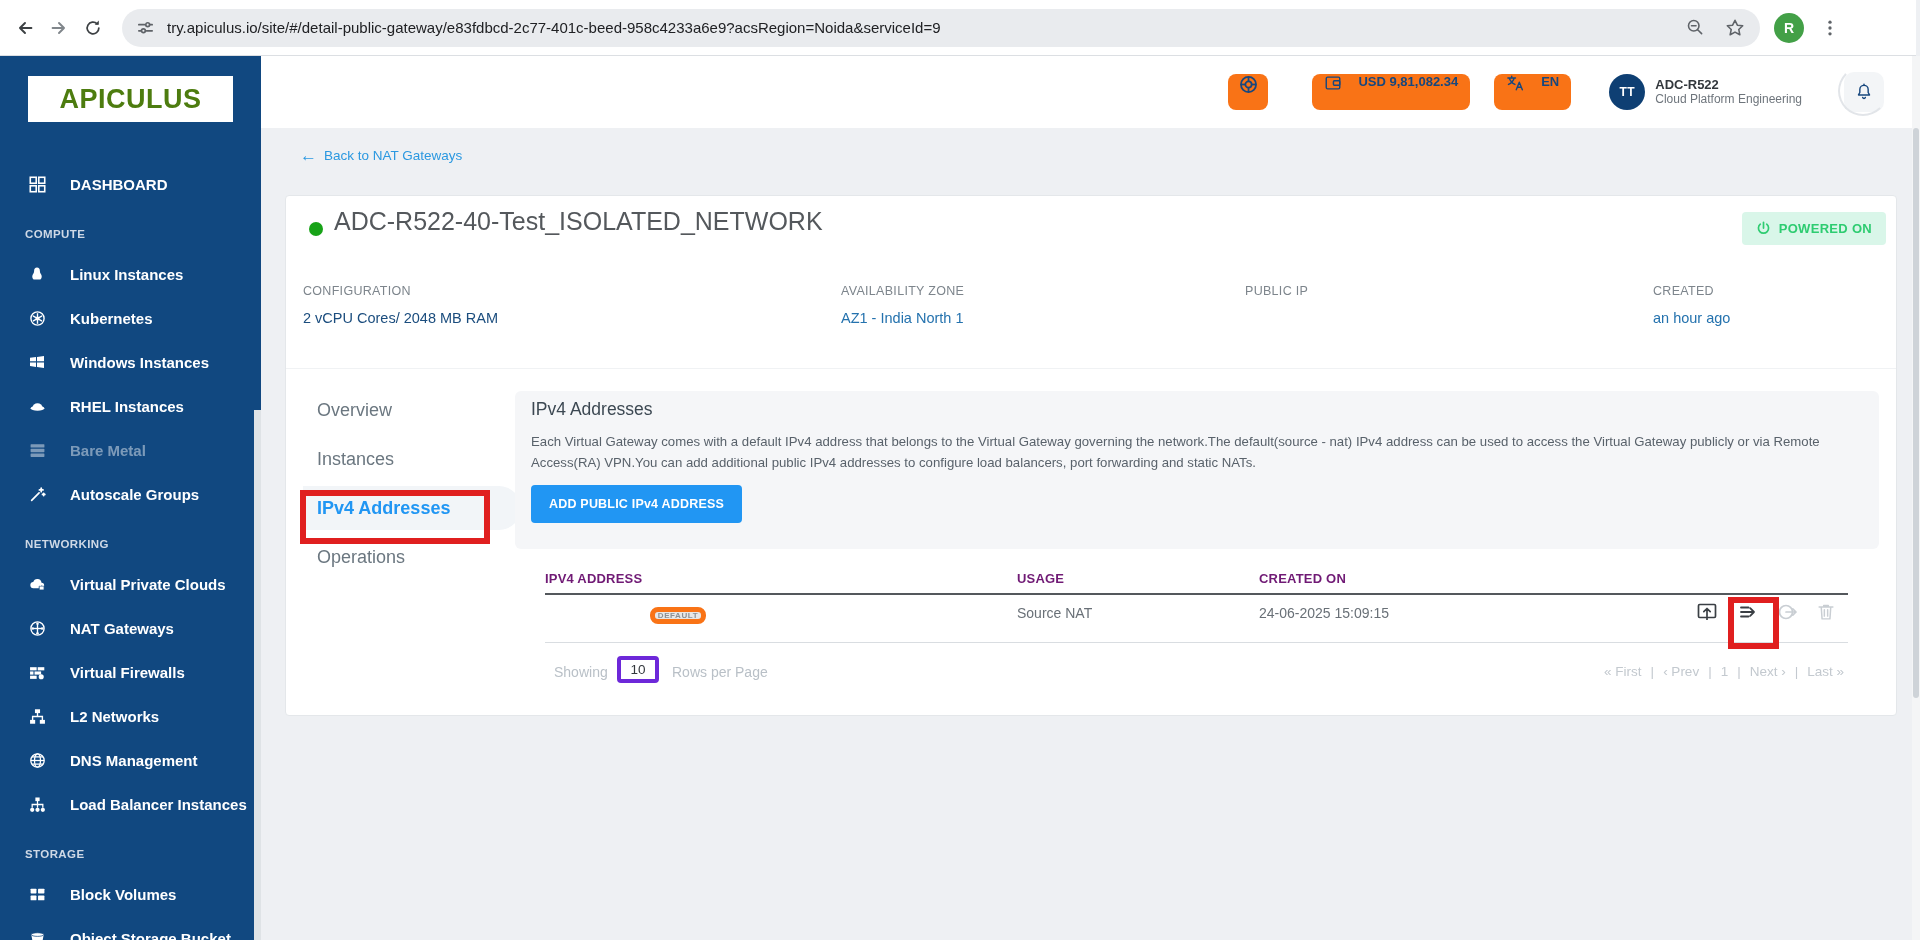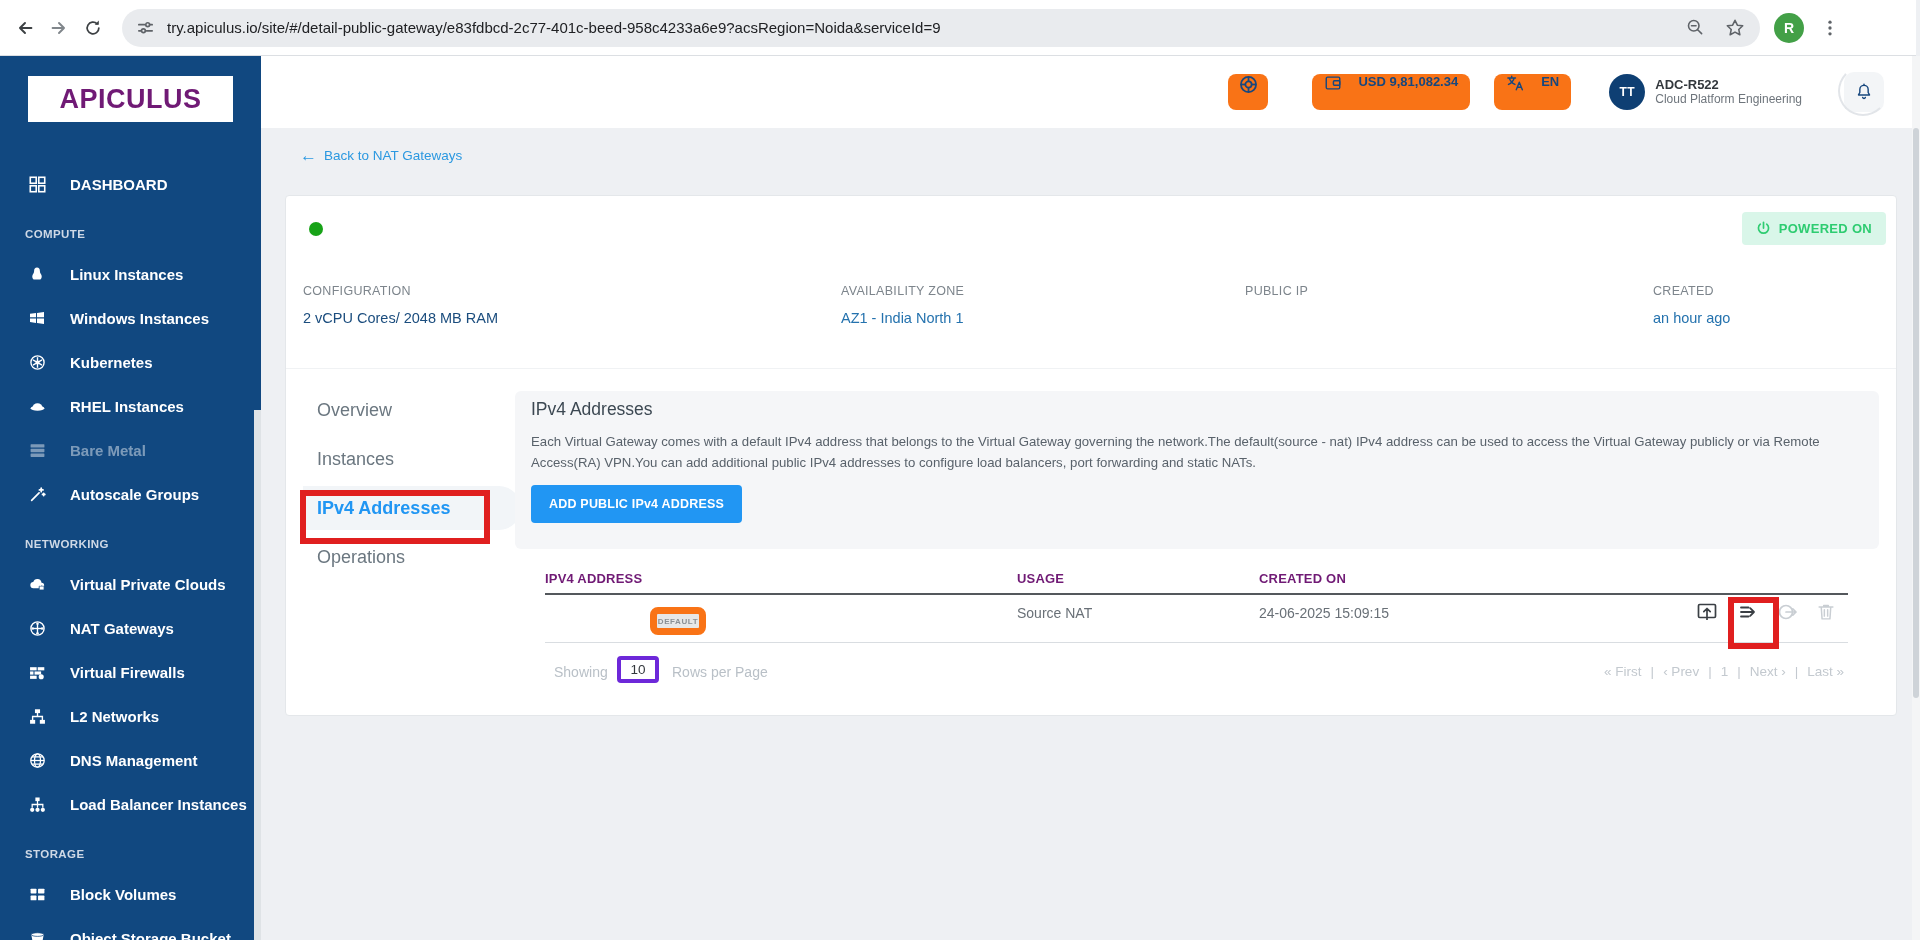--- a/index.html
+++ b/index.html
@@ -34,21 +34,21 @@
     display:flex;align-items:center;justify-content:center;letter-spacing:.5px;}
   .user-name{font-size:13px;font-weight:bold;color:#33383d;line-height:15px;}
   .user-org{font-size:12px;color:#6e757c;line-height:15px;}
   .bell-wrap{position:relative;width:52px;height:52px;display:flex;align-items:center;justify-content:center;flex:0 0 auto;}
   .bell-arc{position:absolute;left:0;top:0;width:50px;height:50px;border-radius:50%;
     border:2px solid #e2e5e9;border-right-color:transparent;border-top-color:transparent;}
   .bell-chip{width:40px;height:40px;border-radius:10px;background:#f3f5f7;display:flex;align-items:center;justify-content:center;}
   
   .sidebar{position:absolute;left:0;top:56px;width:261px;bottom:0;background:#114880;z-index:20;overflow:hidden;}
   .logo-box{margin:20px 16px 40px 28px;width:205px;height:46px;background:#ffffff;display:flex;align-items:center;justify-content:center;}
-  .logo-text{color:#701a75;font-weight:800;font-size:27px;letter-spacing:.5px;}
+  .logo-text{color:#4d7c0f;font-weight:800;font-size:27px;letter-spacing:.5px;}
   .nav-item{height:44px;display:flex;align-items:center;padding-left:28px;color:#ffffff;cursor:pointer;gap:11px;}
   .nav-item .nav-icon{width:18px;height:18px;margin-right:13px;display:flex;align-items:center;justify-content:center;flex:0 0 auto;}
   .nav-icon svg{display:block}
   .nav-label{font-size:15px;font-weight:bold;}
   .nav-section{height:36px;margin-top:10px;display:flex;align-items:center;padding-left:25px;
     color:#cfd9e6;font-size:11.5px;font-weight:bold;letter-spacing:.4px;}
   .nav-item.disabled{opacity:.45;}
   .side-scroll{position:absolute;right:0;top:354px;bottom:0;width:7px;background:#dfe3e6;}
   
   .win-scroll{position:absolute;right:0;top:56px;bottom:0;width:8px;background:#f4f5f6;z-index:40;}
@@ -81,21 +81,21 @@
   .panel{position:absolute;left:229px;top:195px;width:1364px;height:158px;background:#f5f6f8;border-radius:6px;}
   .panel-heading{position:absolute;left:16px;top:8px;font-size:17.5px;color:#3c4852;}
   .panel-desc{position:absolute;left:16px;top:40px;width:1334px;font-size:13.2px;line-height:21px;color:#59626b;}
   .add-btn{position:absolute;left:16px;top:94px;height:38px;background:#2196f3;color:#ffffff;border:none;border-radius:4px;
     padding:0 18px;font-size:12.5px;font-weight:bold;letter-spacing:.2px;cursor:pointer;font-family:inherit;}
   
   .th{position:absolute;top:375px;font-size:13px;font-weight:bold;color:#701a75;letter-spacing:.2px;}
   .th-0{left:259px}.th-1{left:731px}.th-2{left:973px}
   .table-head-line{position:absolute;left:259px;top:397px;width:1303px;border-top:2px solid #54585c;}
   .table-row-line{position:absolute;left:259px;top:446px;width:1303px;border-top:1px solid #d9dde1;}
-  .default-pill{position:absolute;left:364px;top:411px;width:56px;height:28px;background:#e7e7e7;border:7px solid #f97316;
+  .default-pill{position:absolute;left:364px;top:411px;width:56px;height:17px;background:#e7e7e7;border:5px solid #f97316;
     border-radius:8px;font-size:8px;font-weight:bold;color:#8b9095;display:flex;align-items:center;justify-content:center;letter-spacing:.6px;}
   .cell-text{position:absolute;top:409px;font-size:14px;color:#697077;}
   .cell-usage{left:731px}.cell-date{left:973px}
   .row-icon{position:absolute;top:403px;width:26px;height:26px;display:flex;align-items:center;justify-content:center;cursor:pointer;}
   .ri-0{left:1408px}.ri-1{left:1450px}.ri-2{left:1489px}.ri-3{left:1527px}
   
   .pg-showing{position:absolute;left:268px;top:468px;font-size:14px;color:#b9c0c7;}
   .pg-input{position:absolute;left:331px;top:460px;width:42px;height:27px;border:4px solid #6d28d9;border-radius:4px;
     text-align:center;font-size:13.5px;color:#33383d;font-family:inherit;background:#fff;}
   .pg-rows{position:absolute;left:386px;top:468px;font-size:14px;color:#b9c0c7;}
@@ -234,44 +234,44 @@
   <div class="nav-item">
     <span class="nav-icon">
         <svg width="16" height="16" viewBox="0 0 16 16">
           <path d="M8 1.6c-1.9 0-2.9 1.5-2.9 3.4 0 1.4-.6 2.4-1.4 3.8-.8 1.5-.5 3.7.9 4.7h6.8c1.4-1 1.7-3.2.9-4.7C11.5 7.4 10.9 6.4 10.9 5 10.9 3.1 9.9 1.6 8 1.6z" fill="#fff"></path>
         </svg>
       </span>
     <span class="nav-label">Linux Instances</span>
   </div>
   <div class="nav-item">
     <span class="nav-icon">
-        <svg width="16" height="16" viewBox="0 0 16 16">
-          <g fill="#fff">
-            <path d="M1 3.8 7 3v4.3H1z"></path>
-            <path d="M8 2.9 15 2v5.3H8z"></path>
-            <path d="M1 8.6h6v4.3l-6-.8z"></path>
-            <path d="M8 8.6h7V14l-7-.9z"></path>
-          </g>
-        </svg>
-      </span>
-    <span class="nav-label">Windows Instances</span>
-  </div>
-  <div class="nav-item">
-    <span class="nav-icon">
         <svg width="17" height="17" viewBox="0 0 16 16">
           <g stroke="#fff" stroke-width="1.3" fill="none">
             <circle cx="8" cy="8" r="6.2"></circle>
             <line x1="8" y1="3" x2="8" y2="13"></line>
             <line x1="3.7" y1="5.5" x2="12.3" y2="10.5"></line>
             <line x1="3.7" y1="10.5" x2="12.3" y2="5.5"></line>
           </g>
           <circle cx="8" cy="8" r="1.8" fill="#fff"></circle>
         </svg>
       </span>
     <span class="nav-label">Kubernetes</span>
+  </div>
+  <div class="nav-item">
+    <span class="nav-icon">
+        <svg width="16" height="16" viewBox="0 0 16 16">
+          <g fill="#fff">
+            <path d="M1 3.8 7 3v4.3H1z"></path>
+            <path d="M8 2.9 15 2v5.3H8z"></path>
+            <path d="M1 8.6h6v4.3l-6-.8z"></path>
+            <path d="M8 8.6h7V14l-7-.9z"></path>
+          </g>
+        </svg>
+      </span>
+    <span class="nav-label">Windows Instances</span>
   </div>
   <div class="nav-item">
     <span class="nav-icon">
         <svg width="17" height="17" viewBox="0 0 16 16">
           <path d="M3.4 8.6a4.6 3.6 0 0 1 9.2 0" fill="#fff"></path>
           <ellipse cx="8" cy="9.6" rx="6.4" ry="2.4" fill="#fff"></ellipse>
         </svg>
       </span>
     <span class="nav-label">RHEL Instances</span>
   </div>
@@ -420,20 +420,21 @@
 <div class="content">
 
   <div class="back-link">
     <span class="arrow">←</span>
     <span>Back to NAT Gateways</span>
   </div>
 
   <div class="card">
 
     <span class="title-dot"></span>
+    <div class="gw-title">ADC-R522-40-Test_ISOLATED_NETWORK</div>
 
     <div class="status-badge">
       <svg width="15" height="15" viewBox="0 0 16 16">
           <path d="M8 1.5v6" stroke="#2ecc71" stroke-width="1.8" stroke-linecap="round"></path>
           <path d="M4.6 3.4a5.4 5.4 0 1 0 6.8 0" stroke="#2ecc71" stroke-width="1.8" fill="none" stroke-linecap="round"></path>
         </svg>
       <span>POWERED ON</span>
     </div>
 
     <div class="field f-pos-0">

